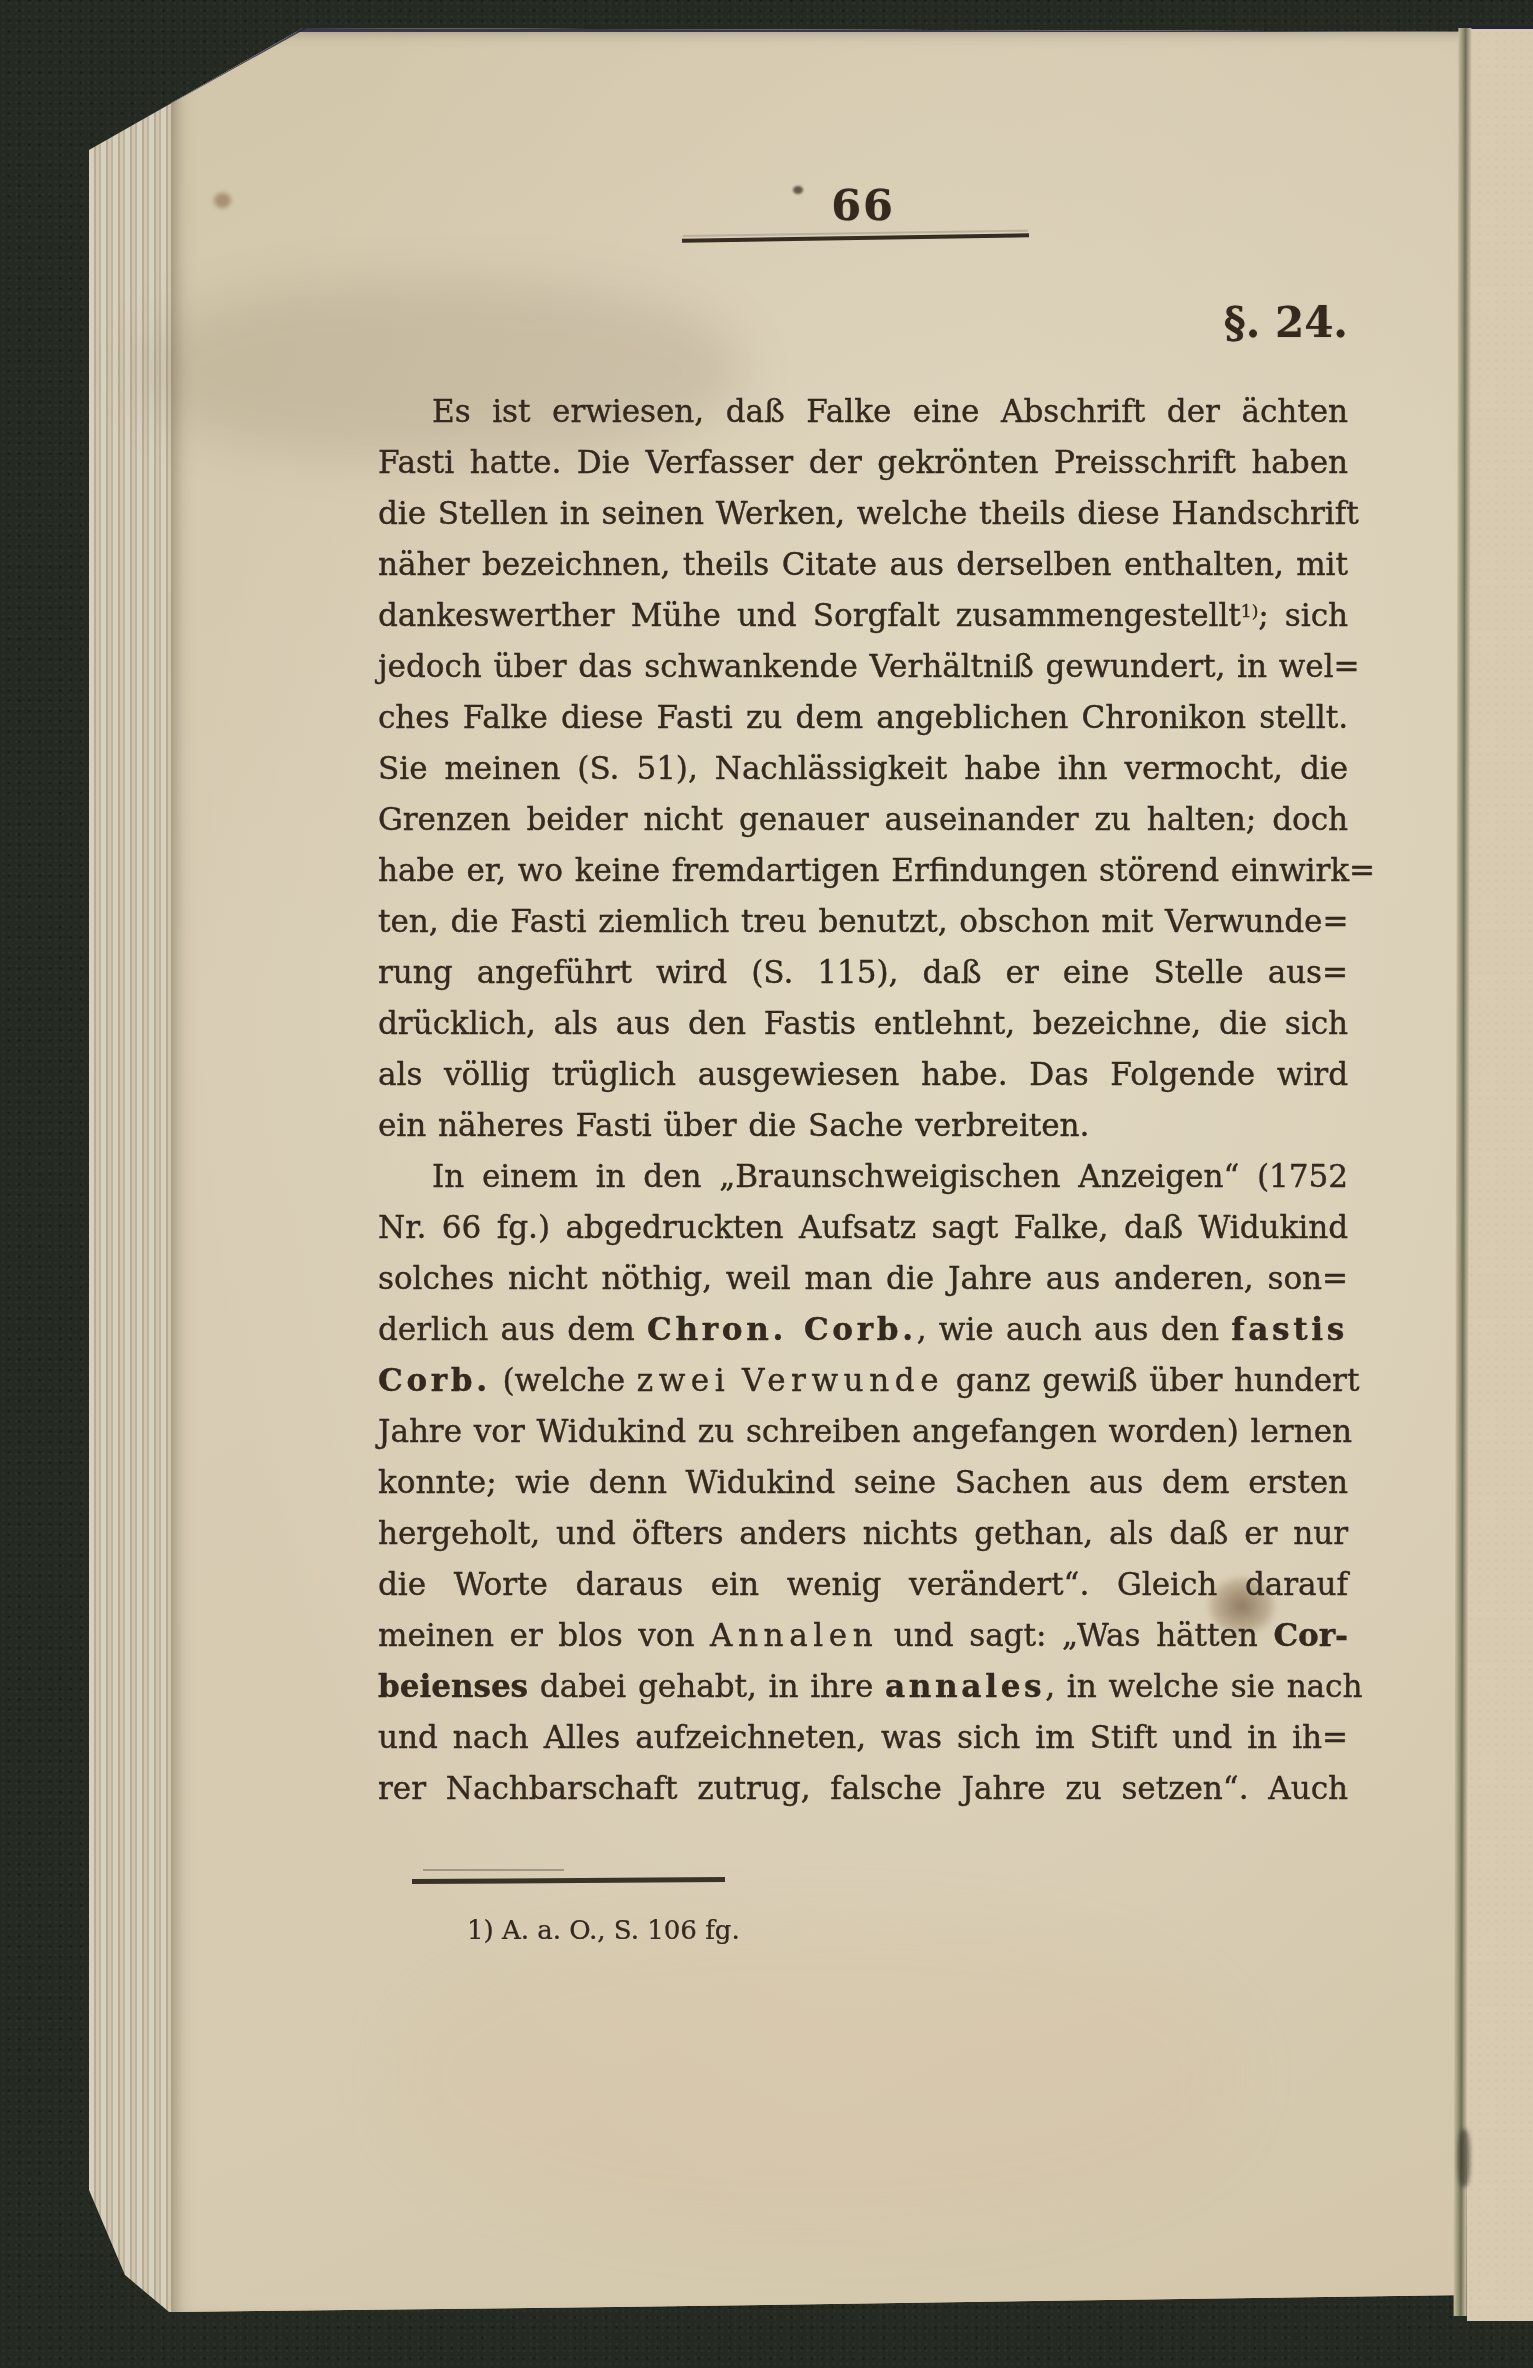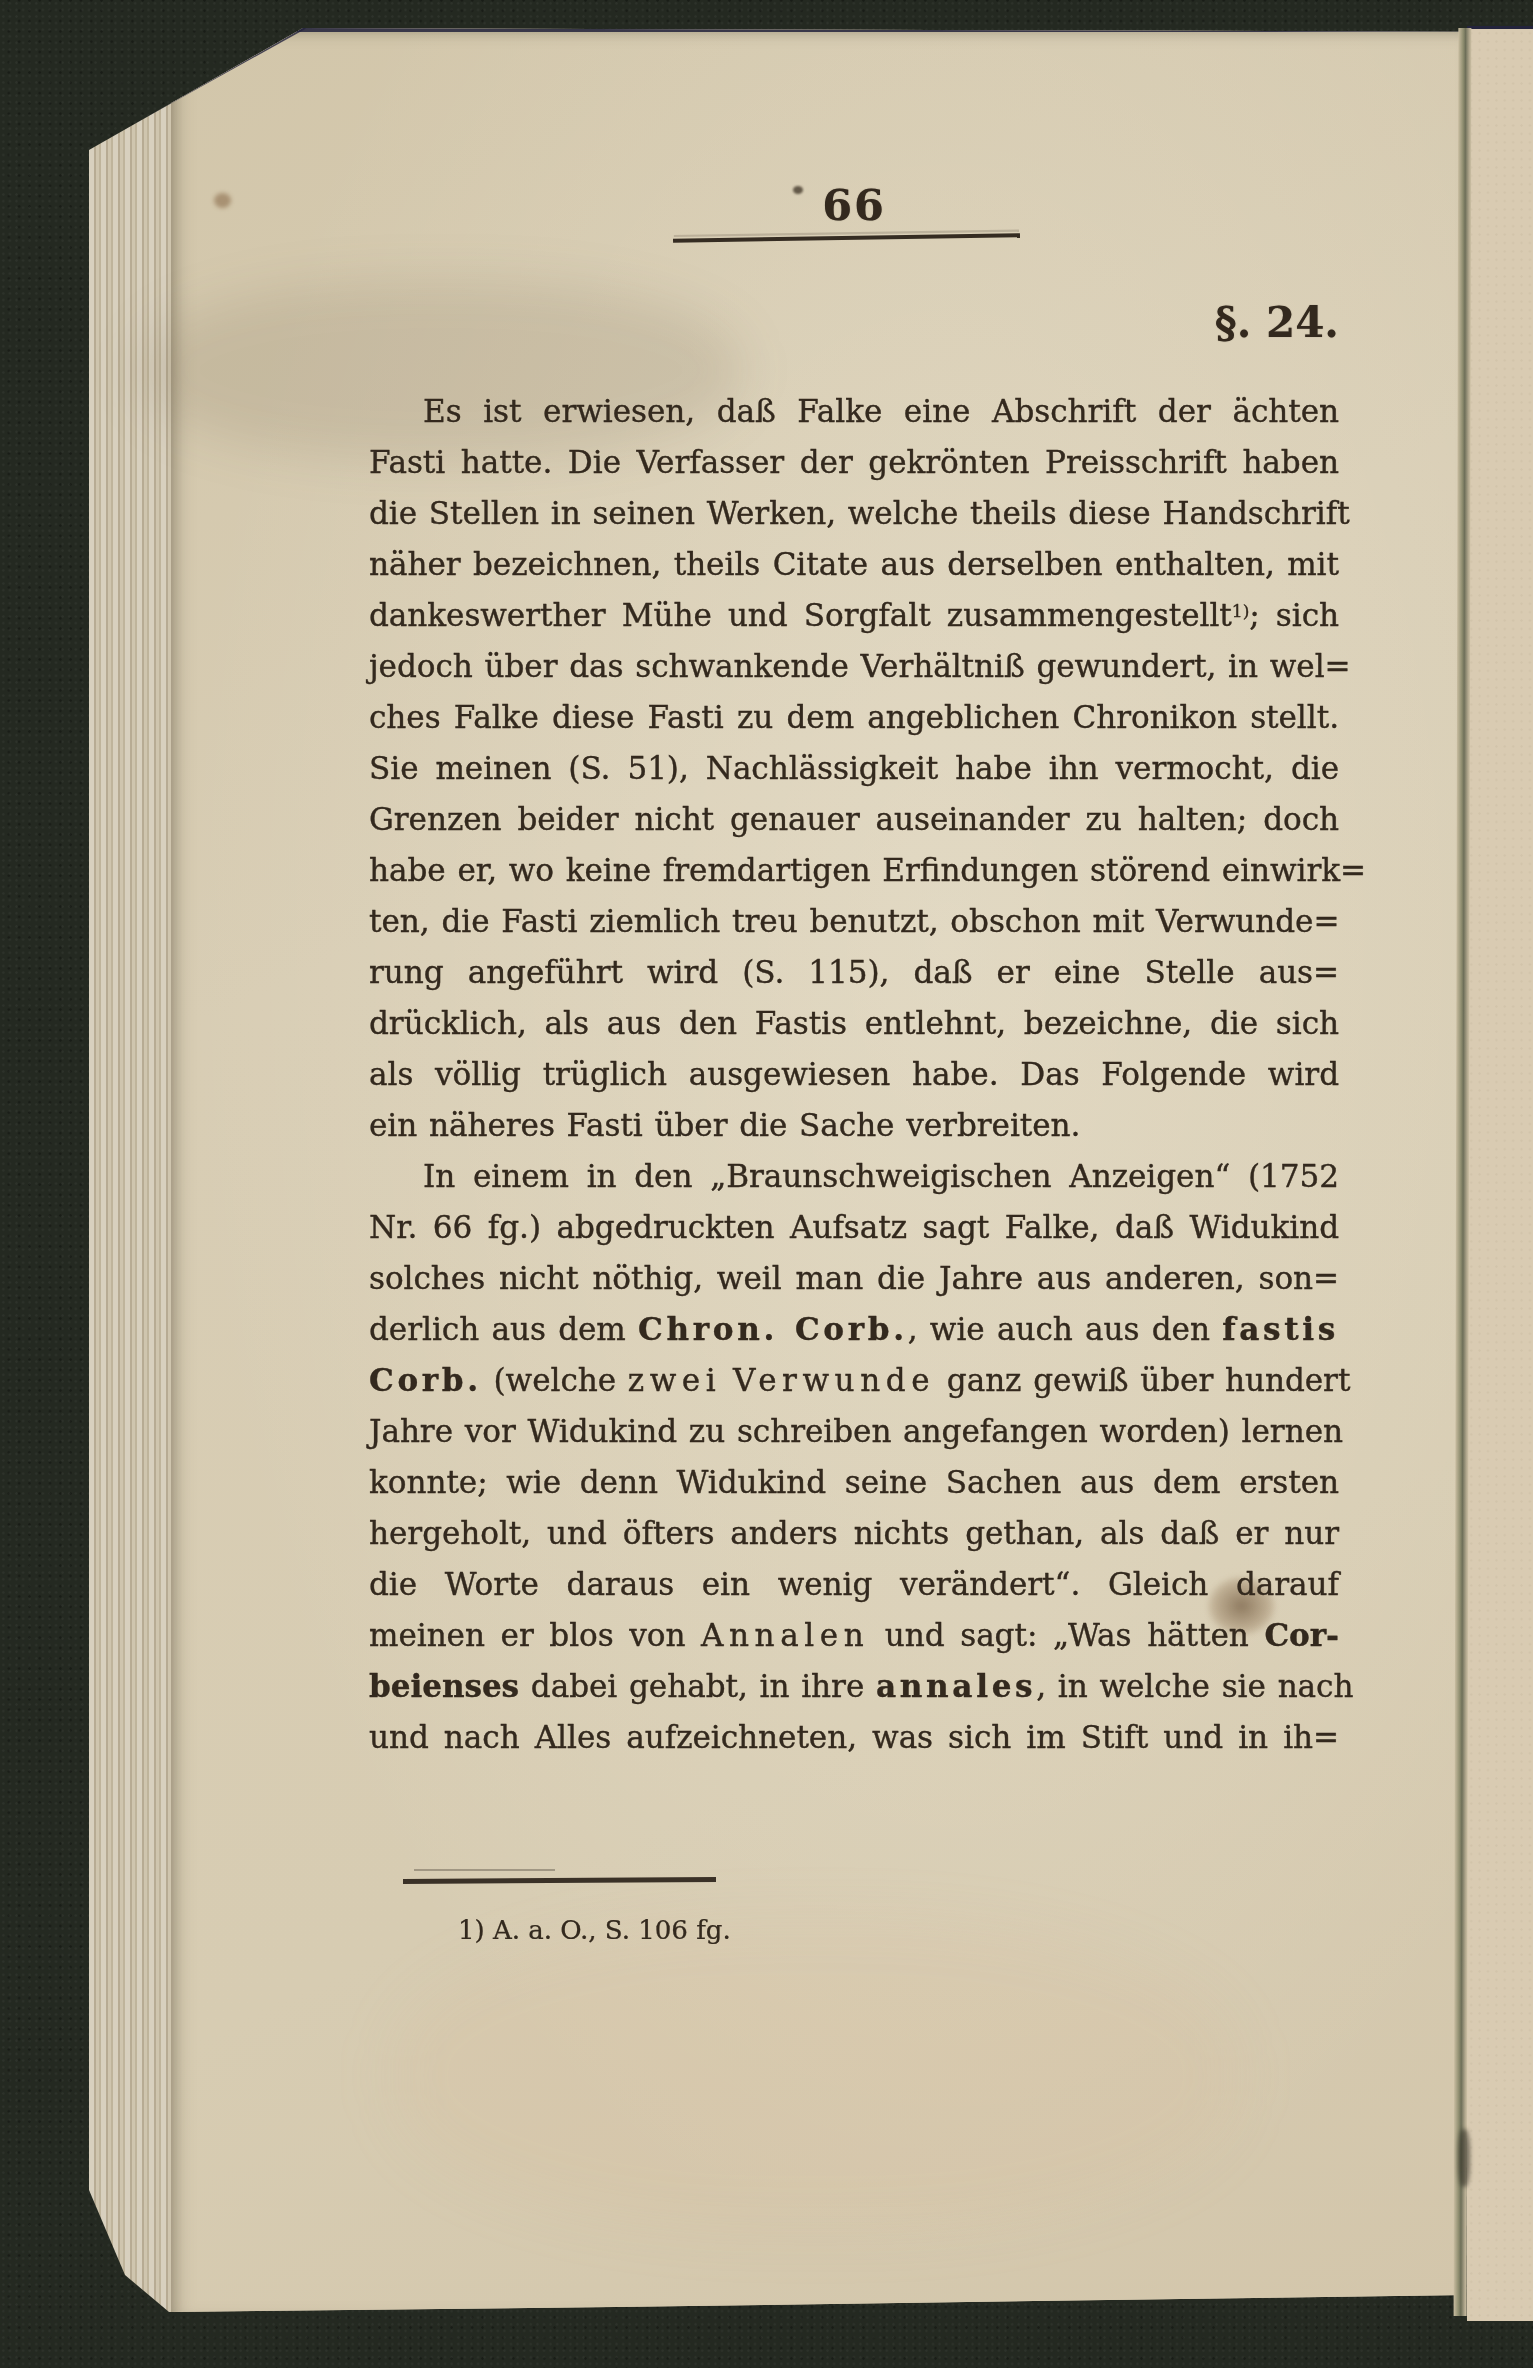--- a/index.html
+++ b/index.html
@@ -47,21 +47,21 @@
   
   .stain{position:absolute;border-radius:50%;pointer-events:none;}
   .stain.shadow-band{left:141px;top:281px;width:600px;height:178px;background:rgba(100,88,62,.13);filter:blur(24px);border-radius:45%;}
   .stain.brown-blot{left:1207px;top:1576px;width:69px;height:60px;background:radial-gradient(rgba(82,54,26,.55),rgba(110,75,40,.25) 55%,transparent 75%);filter:blur(2.8px);}
   .stain.dot-a{left:214px;top:193px;width:17px;height:15px;background:rgba(125,92,58,.5);filter:blur(1.9px);}
   .stain.dot-b{left:793px;top:186px;width:10.3px;height:8.4px;background:rgba(60,50,36,.75);filter:blur(0.9px);}
   .stain.gutter-nick{left:1458px;top:2129px;width:12px;height:58px;background:rgba(40,38,30,.55);filter:blur(1.9px);border-radius:40%;}
   .stain.warm-bottom{left:394px;top:1921px;width:843px;height:309px;background:rgba(214,176,142,.10);filter:blur(28px);border-radius:45%;}
 
   
-  .content{position:absolute;left:369px;top:0;width:970px;height:2226px;color:#33291e;}
+  .content{position:absolute;left:378px;top:0;width:970px;height:2226px;color:#33291e;}
   .pagenum{position:absolute;left:0;top:180px;width:100%;text-align:center;
     font-size:43px;font-weight:bold;letter-spacing:1.9px;text-shadow:0 0 0.9px rgba(51,41,30,.55);}
   .head-rule{position:absolute;left:304px;top:236px;width:347px;height:3.7px;background:#352c22;
     transform:rotate(-0.9deg);box-shadow:0 -4.7px 0 -0.9px rgba(53,44,34,.18);}
   .section{position:absolute;left:0;top:298px;width:100%;text-align:right;
     font-size:42px;font-weight:bold;text-shadow:0 0 0.9px rgba(51,41,30,.5);}
   .body{position:absolute;left:0;top:386px;width:100%;
     font-size:31px;-webkit-text-stroke:0.3px #33291e;text-shadow:0.4px 0.4px 0 rgba(60,45,30,.28);word-spacing:1.9px;}
   .body .line{height:51px;line-height:51px;text-align:justify;text-align-last:justify;white-space:nowrap;}
   .body .line.nojust{text-align:left;text-align-last:left;}
@@ -122,20 +122,21 @@
         <div class="line"><span>solches nicht nöthig, weil man die Jahre aus anderen, son=</span></div>
         <div class="line"><span>derlich aus dem </span><span class="antsp">Chron. Corb.</span><span>, wie auch aus den </span><span class="antsp">fastis</span></div>
         <div class="line"><span class="antsp">Corb.</span><span> (welche </span><span class="sperr">zwei</span><span> </span><span class="sperr">Verwunde</span><span> ganz gewiß über hundert</span></div>
         <div class="line"><span>Jahre vor Widukind zu schreiben angefangen worden) lernen</span></div>
         <div class="line"><span>konnte; wie denn Widukind seine Sachen aus dem ersten</span></div>
         <div class="line"><span>hergeholt, und öfters anders nichts gethan, als daß er nur</span></div>
         <div class="line"><span>die Worte daraus ein wenig verändert“. Gleich darauf</span></div>
         <div class="line"><span>meinen er blos von </span><span class="sperr">Annalen</span><span> und sagt: „Was hätten </span><span class="ant">Cor-</span></div>
         <div class="line"><span class="ant">beienses</span><span> dabei gehabt, in ihre </span><span class="antsp">annales</span><span>, in welche sie nach</span></div>
         <div class="line"><span>und nach Alles aufzeichneten, was sich im Stift und in ih=</span></div>
+        <div class="line"><span>rer Nachbarschaft zutrug, falsche Jahre zu setzen“. Auch</span></div>
       </div>
     <div class="fn-ghost"></div>
     <div class="fn-rule"></div>
     <div class="footnote">1) A. a. O., S. 106 fg.</div>
   </div>
 
 </div>
 
 
 </body></html>

